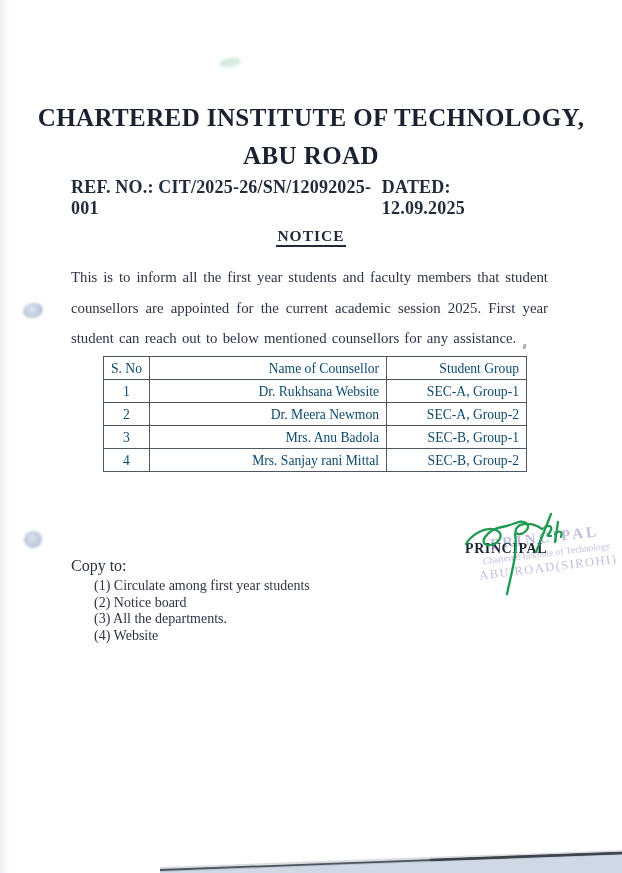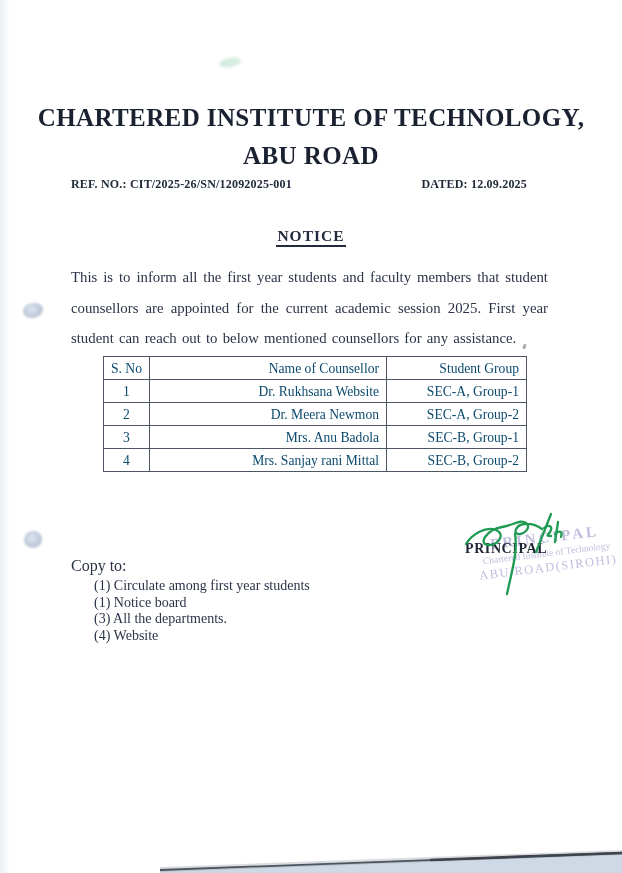--- a/index.html
+++ b/index.html
@@ -34,21 +34,21 @@
   
   .letterhead{
     position:absolute;left:0;top:99px;width:622px;text-align:center;
     color:#1a2231;font-weight:bold;letter-spacing:0.4px;
   }
   .letterhead .line1{font-size:25px;line-height:38px;}
   .letterhead .line2{font-size:25px;line-height:38px;}
   .ref-row{
     position:absolute;left:71px;top:177px;width:456px;
     display:flex;justify-content:space-between;
-    font-size:12px;font-weight:bold;color:#222b3b;letter-spacing:0.2px;gap:7px;
+    font-size:18px;font-weight:bold;color:#222b3b;letter-spacing:0.2px;gap:7px;
   }
   .notice-heading{
     position:absolute;left:0;top:227px;width:622px;text-align:center;
   }
   .notice-heading span{
     font-size:15.5px;font-weight:bold;letter-spacing:1px;color:#222b3b;
     border-bottom:2px solid #222b3b;padding:0 1px 1px 1px;
   }
   .notice-body{
     position:absolute;left:71px;top:262px;width:477px;
@@ -164,21 +164,21 @@
         <path d="M106,16 L103,36 M103,28 C107,24 111,25 109,31"></path>
         <path d="M63,28 C66,46 60,64 55,88"></path>
       </g>
     </svg>
   </div>
 
   <div class="copy-to">
     <div class="copy-label">Copy to:</div>
     <ul>
       <li>(1) Circulate among first year students</li>
-      <li>(1) Notice board</li>
+      <li>(2) Notice board</li>
       <li>(3) All the departments.</li>
       <li>(4) Website</li>
     </ul>
   </div>
 
   <svg class="paper-edge" width="622" height="30" viewBox="0 0 622 30">
     <polygon points="160,27 622,9 622,30 160,30" fill="#cfd9e6"></polygon>
     <line x1="160" y1="26.5" x2="622" y2="9.5" stroke="rgba(130,140,155,0.3)" stroke-width="5"></line>
     <line x1="160" y1="27" x2="622" y2="10" stroke="#4e545c" stroke-width="1.8"></line>
     <line x1="430" y1="17" x2="622" y2="10" stroke="#3f444c" stroke-width="2.6"></line>

